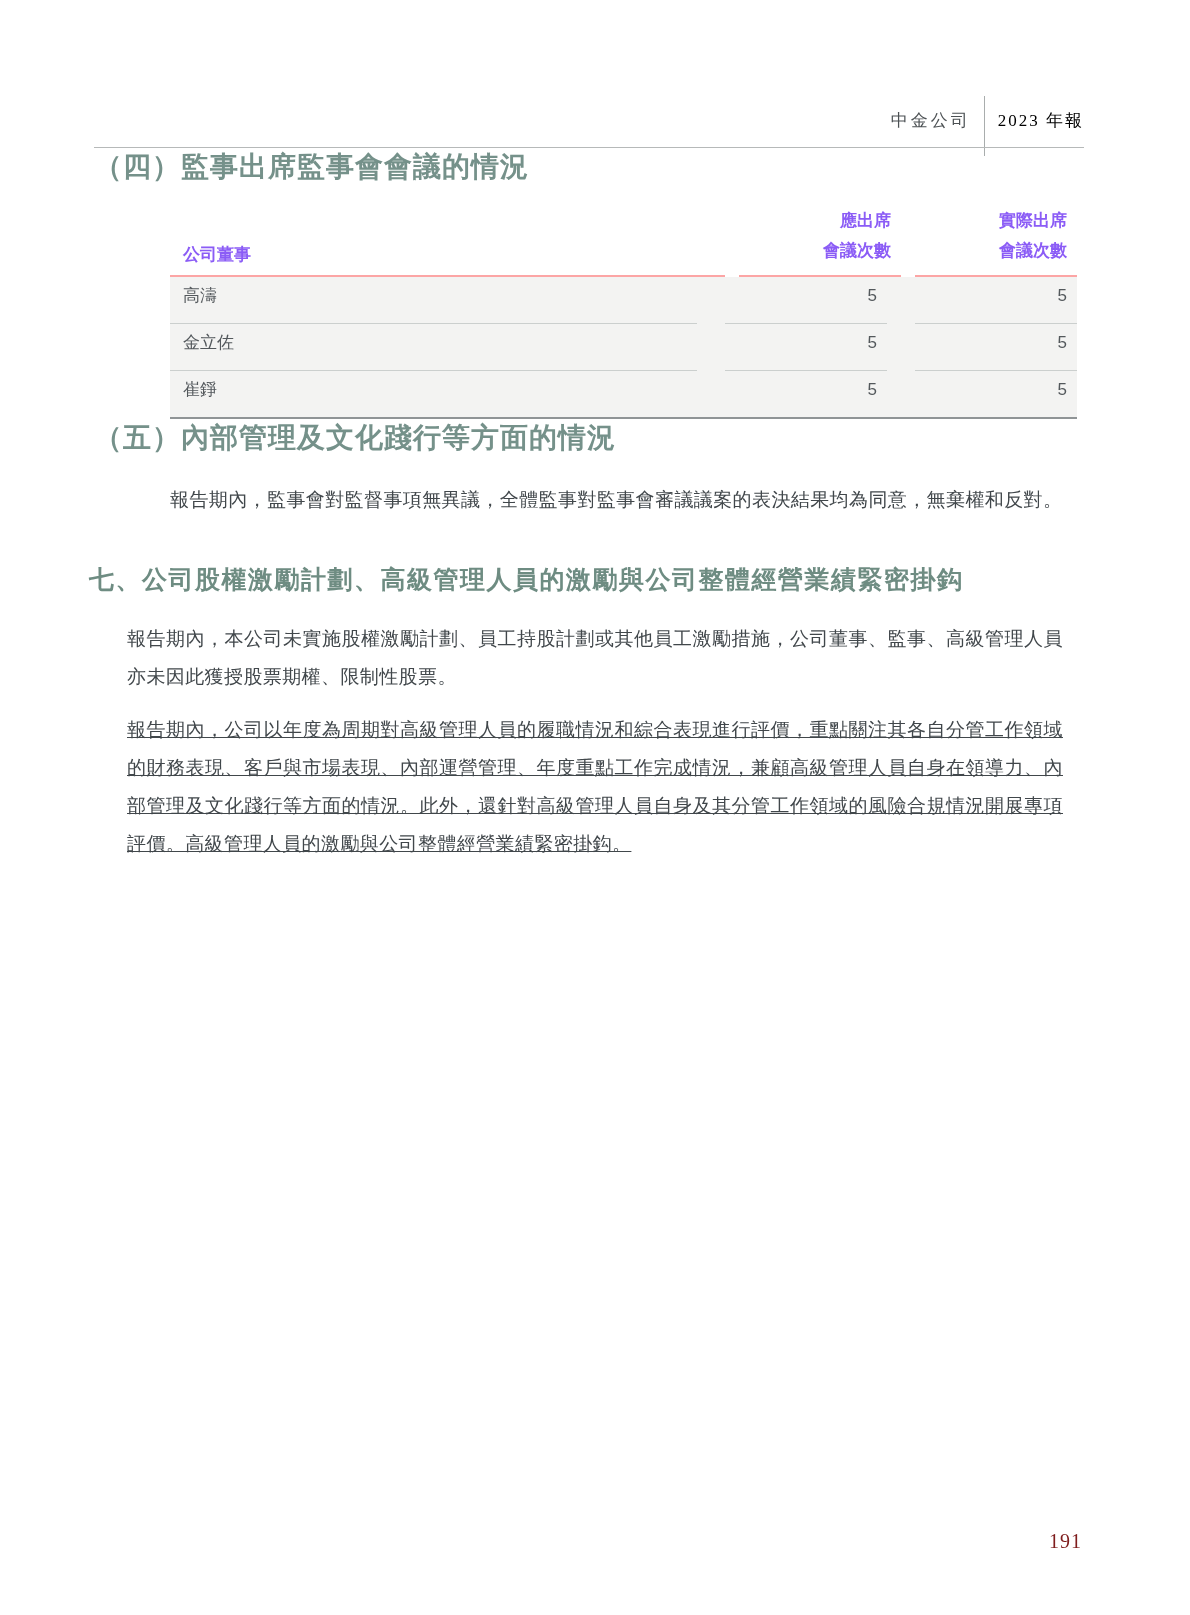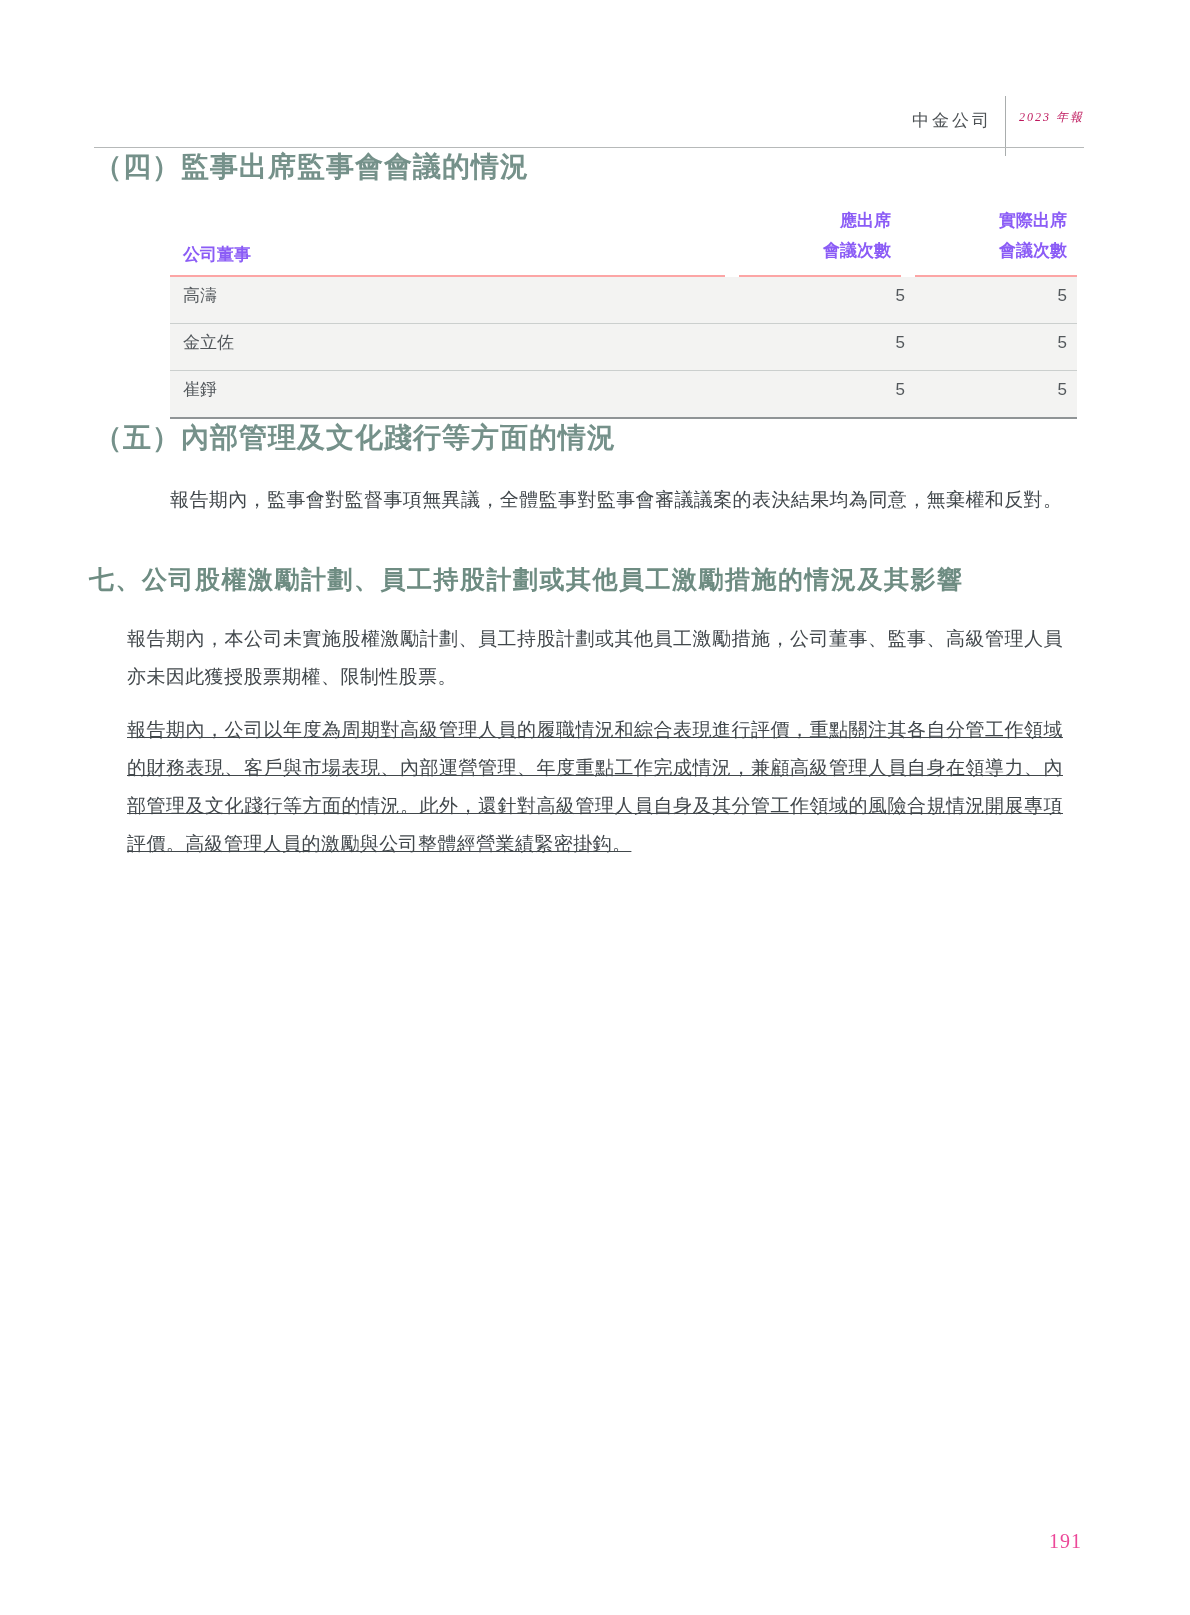--- a/index.html
+++ b/index.html
@@ -17,21 +17,21 @@
     position:absolute; top:96px; right:106px;
     display:flex; align-items:flex-start;
   }
   .brand {
     font-family:"Liberation Serif", serif;
     font-size:17px; color:#4c5154; letter-spacing:3px; padding-top:13px;
   }
   .mast-divider { width:1px; height:60px; background:#a9adad; margin:0 13px; }
   .edition {
     font-family:"Liberation Serif", serif;
-    font-size:12px; color:#be185d; letter-spacing:2px; padding-top:13px;font-style:italic;
+    font-size:17px; color:#000000; letter-spacing:2px; padding-top:13px;
   }
   .header-rule {
     position:absolute; top:147px; left:94px; width:990px; height:1px;
     background:#b6b9b9;
   }
 
   
   .content { position:absolute; top:148px; left:94px; width:990px; }
 
   h2.sub-heading {
@@ -50,42 +50,42 @@
   
   .table-wrap { margin:20px 0 0 76px; width:907px; }
   .thead { display:flex; gap:14px; align-items:flex-end; }
   .thead .cell {
     border-bottom:2px solid #fca5a5;
     font-weight:bold; font-size:17px; color:#8b5cf6;
   }
   .cell.name { flex:1 1 auto; padding:0 0 9px 13px; }
   .cell.num  { width:152px; text-align:right; padding:0 10px 9px 0; line-height:30px; }
   .tbody { background:#f3f3f2; border-bottom:2px solid #8f9496; }
-  .trow { display:flex; gap:0; }
+  .trow { display:flex; gap:28px; }
   .trow .cell {
     height:37px; line-height:37px; font-size:17px; color:#53585c;
     border-bottom:1px solid #cbcfce;
   }
   .trow:last-child .cell { border-bottom:none; }
 
   
   .para {
     font-size:19px; line-height:38px; color:#41474b;
     text-align:justify; text-justify:inter-ideograph;
     letter-spacing:0.4px; margin:0;
   }
   .para-5 { margin:24px 0 0 76px; width:893px; }
   .para-7 { margin:24px 0 0 33px; width:936px; }
   .para-7 + .para-7 { margin-top:15px;text-decoration:underline; }
 
   
   .page-num {
     position:absolute; right:108px; bottom:62px;
     font-family:"Liberation Serif", serif;
-    font-size:20px; color:#ec4899; letter-spacing:1px;
+    font-size:20px; color:#7f1d1d; letter-spacing:1px;
   }
 </style>
 </head>
 <body>
 
 <div class="page">
 
   <div class="masthead">
     <span class="brand">中金公司</span>
     <span class="mast-divider"></span>
@@ -124,21 +124,21 @@
           <div class="cell name">崔錚</div>
           <div class="cell num">5</div>
           <div class="cell num">5</div>
         </div>
       </div>
     </div>
 
     <h2 class="sub-heading sec5">（五）內部管理及文化踐行等方面的情況</h2>
     <p class="para para-5">報告期內，監事會對監督事項無異議，全體監事對監事會審議議案的表決結果均為同意，無棄權和反對。</p>
 
-    <h1 class="main-heading">七、公司股權激勵計劃、員工持股計劃或其他員工激勵措施的情況及其影響</h1>
+    <h1 class="main-heading">七、公司股權激勵計劃、高級管理人員的激勵與公司整體經營業績緊密掛鈎</h1>
     <p class="para para-7">報告期內，本公司未實施股權激勵計劃、員工持股計劃或其他員工激勵措施，公司董事、監事、高級管理人員亦未因此獲授股票期權、限制性股票。</p>
     <p class="para para-7">報告期內，公司以年度為周期對高級管理人員的履職情況和綜合表現進行評價，重點關注其各自分管工作領域的財務表現、客戶與市場表現、內部運營管理、年度重點工作完成情況，兼顧高級管理人員自身在領導力、內部管理及文化踐行等方面的情況。此外，還針對高級管理人員自身及其分管工作領域的風險合規情況開展專項評價。高級管理人員的激勵與公司整體經營業績緊密掛鈎。</p>
 
   </div>
 
   <div class="page-num">191</div>
 
 </div>
 
 </body></html>

